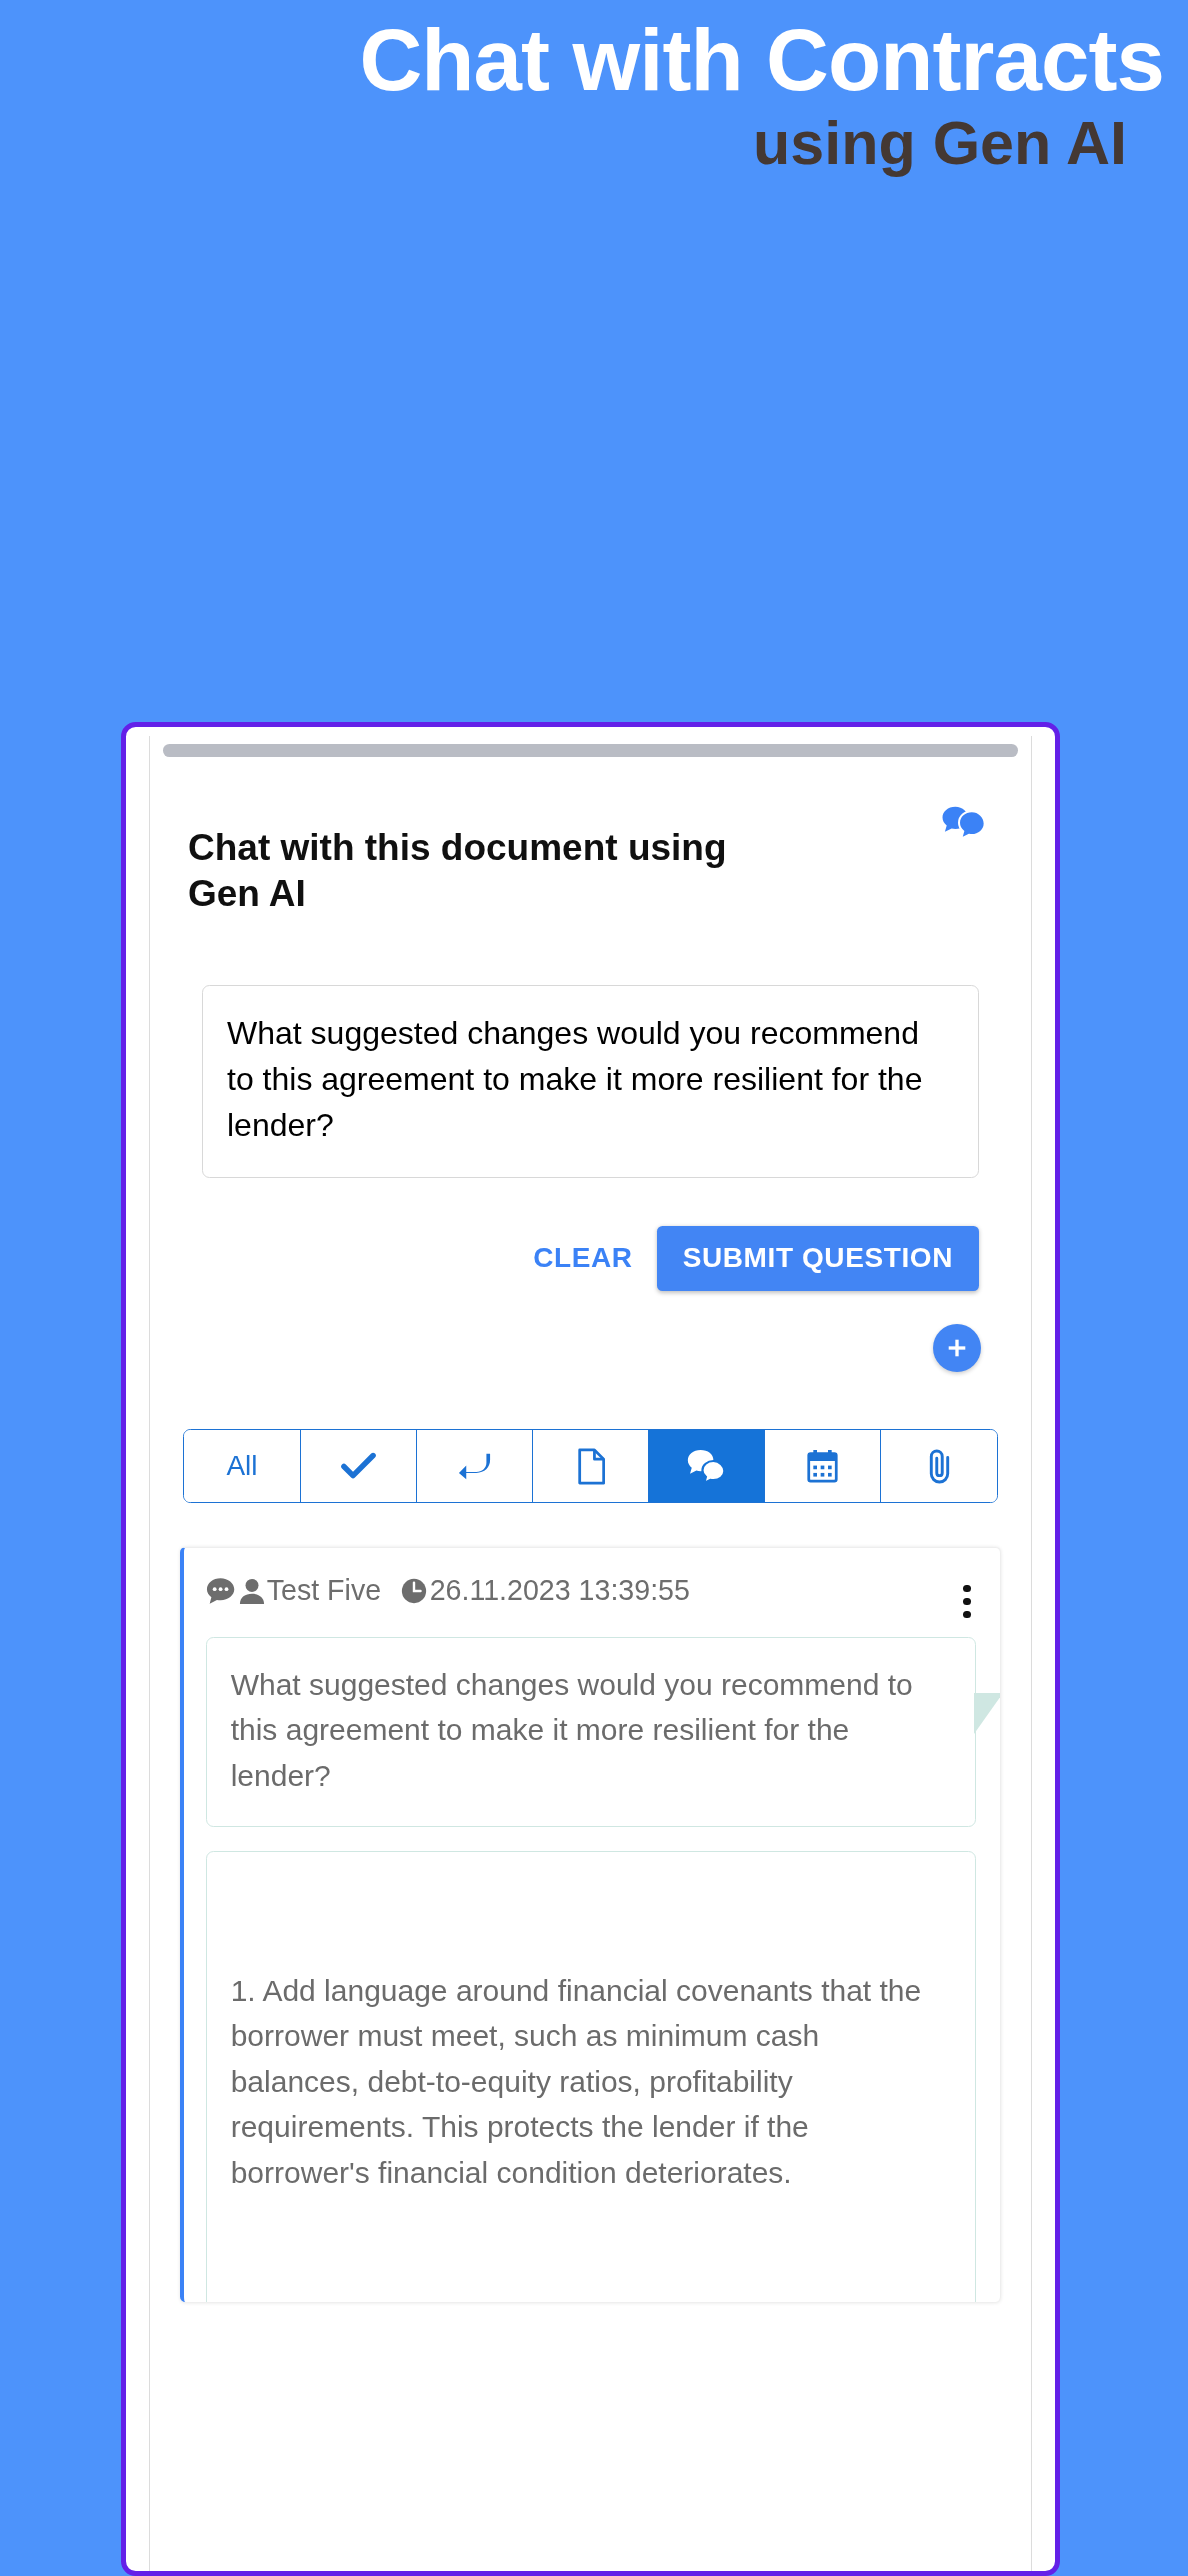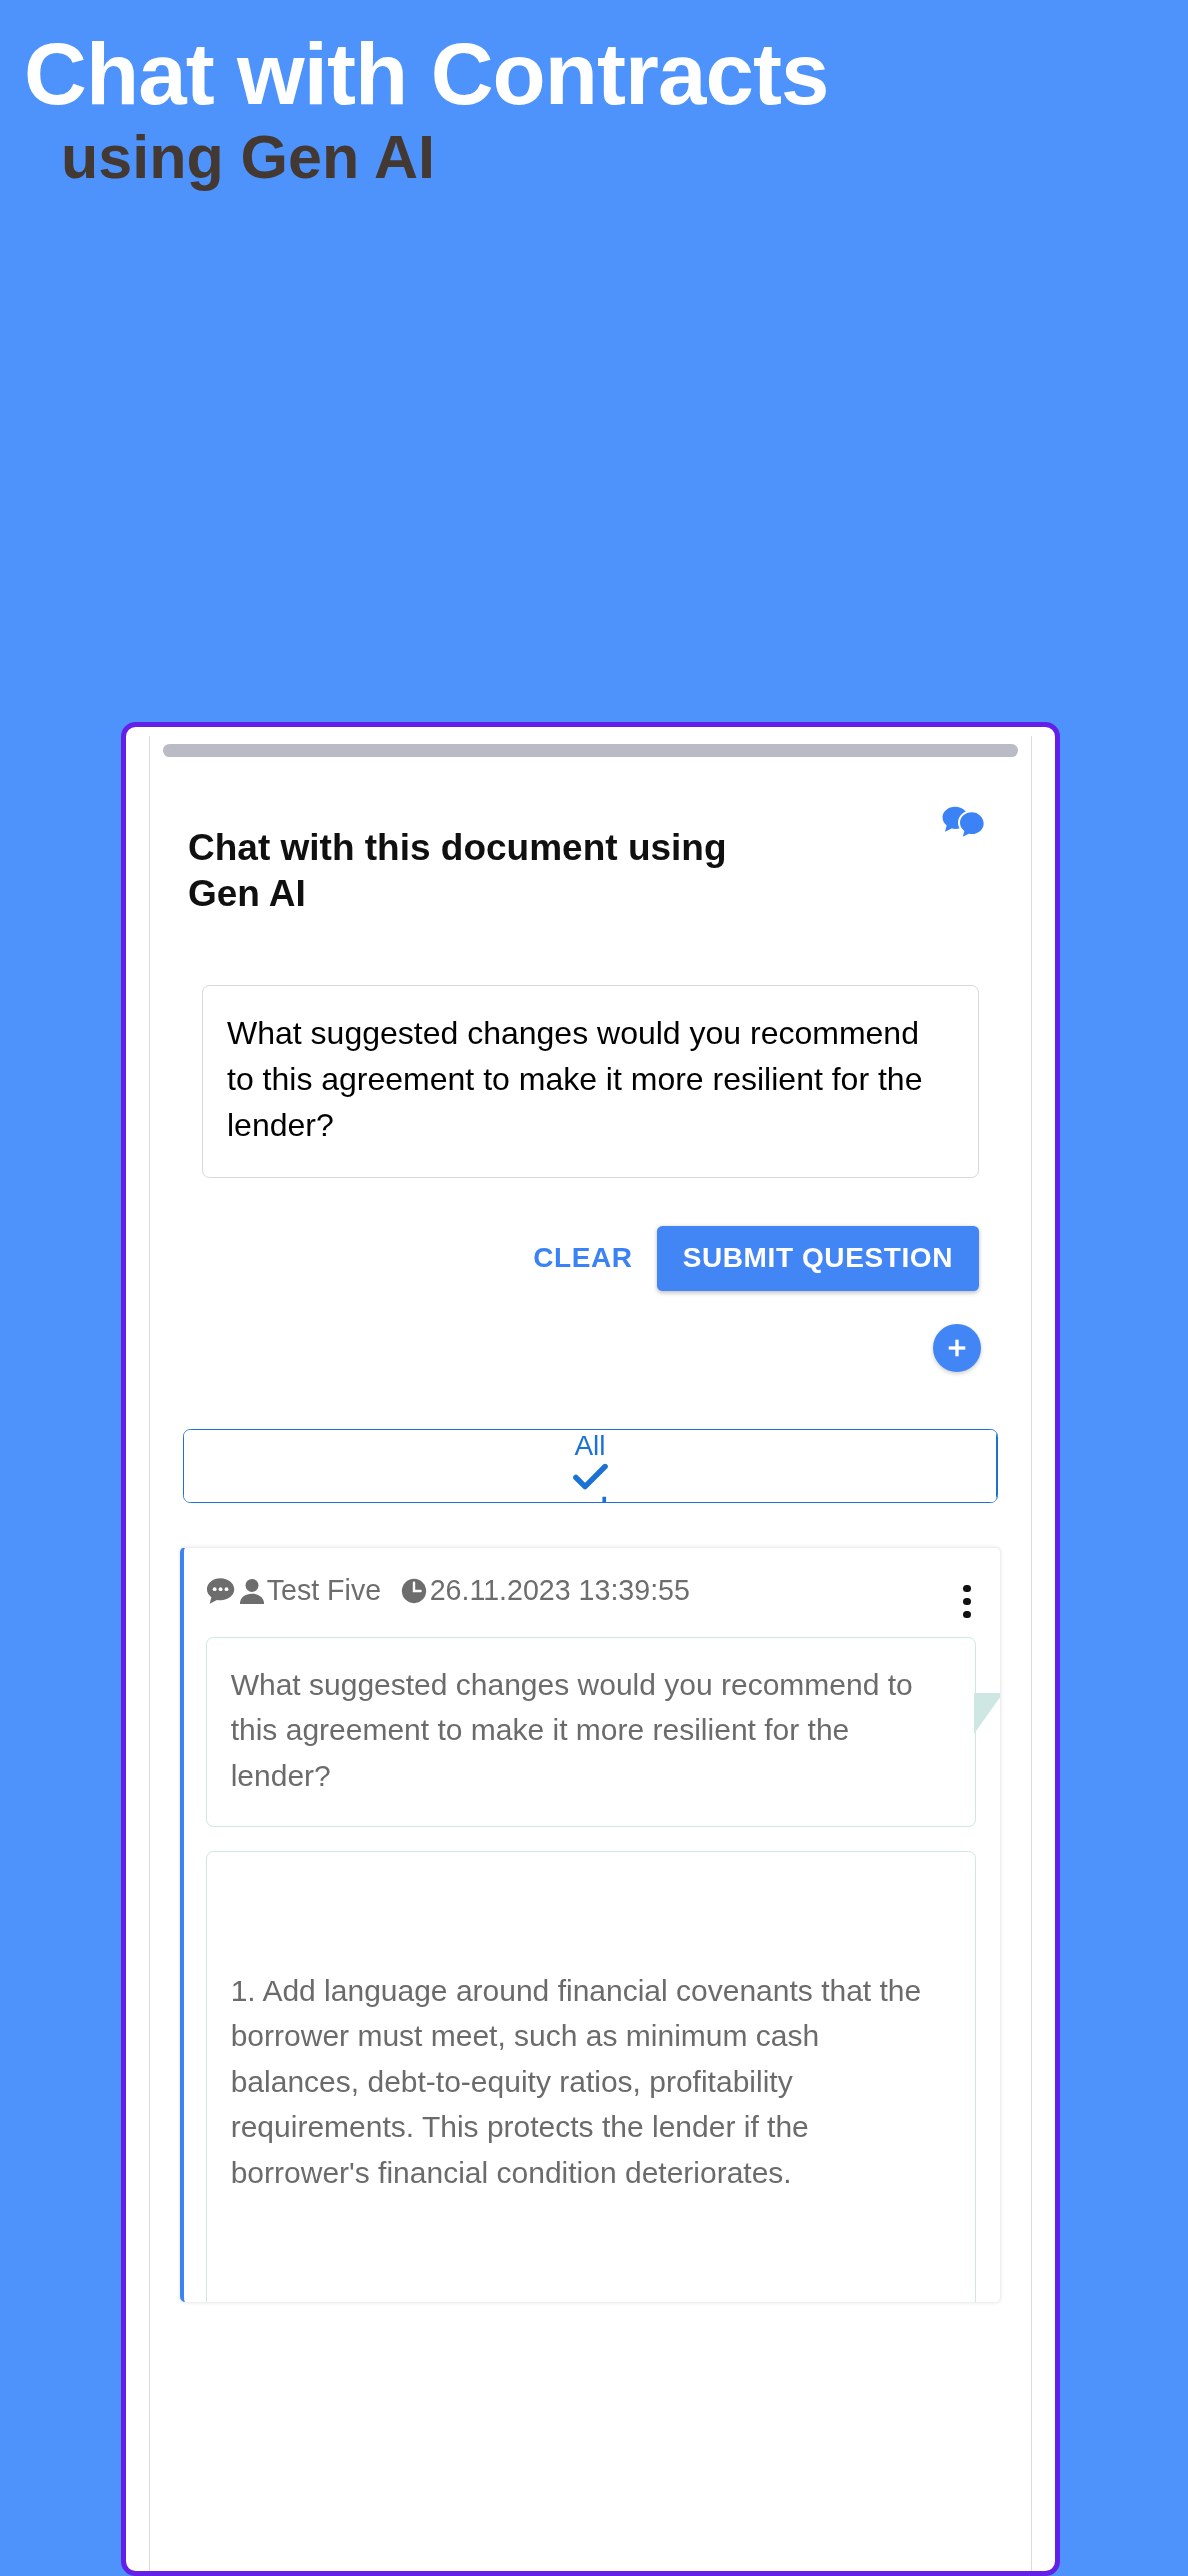--- a/index.html
+++ b/index.html
@@ -10,22 +10,22 @@
     width: 1188px;
     height: 2576px;
     background: #4d93fb;
     font-family: "Liberation Sans", sans-serif;
     overflow: hidden;
     position: relative;
   }
 
   
   .hero {
-    padding: 30px 24px 0 24px;
-    text-align: left;
+    padding: 16px 24px 0 24px;
+    text-align: right;
   }
   .hero-title {
     font-size: 87px;
     line-height: 1.0;
     font-weight: bold;
     color: #ffffff;
     letter-spacing: -0.9px;
     margin: 0 0 5.5px 0;
   }
   .hero-sub {
@@ -182,21 +182,20 @@
   .fab svg { display:block; }
 
   
   .filters {
     display: flex;
     margin: 57px 7.4px 0 7.4px;
     border: 1.8px solid #1c72d4;
     border-radius: 7.4px;
     overflow: hidden;
     height: 72px;
-    flex-direction: column;
   }
   .filter-btn {
     flex: 1 1 0;
     display: flex;
     align-items: center;
     justify-content: center;
     background: #ffffff;
     border: none;
     border-right: 1.8px solid #1c72d4;
     color: #1c72d4;

